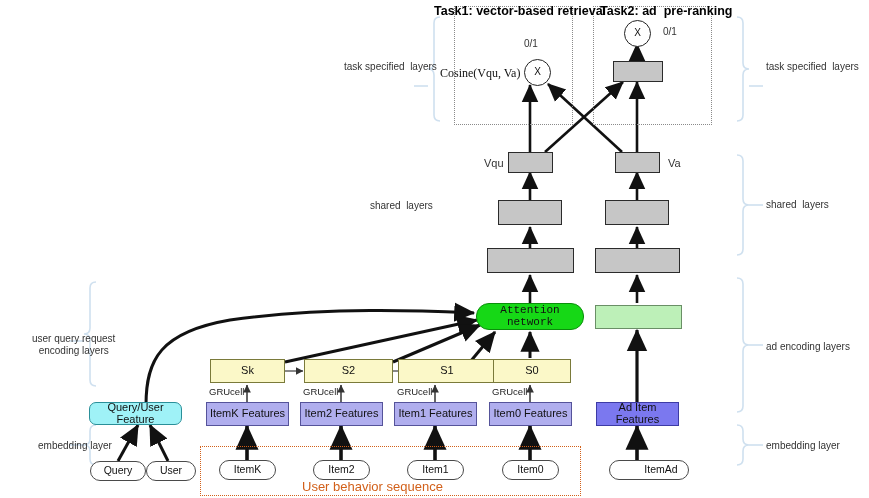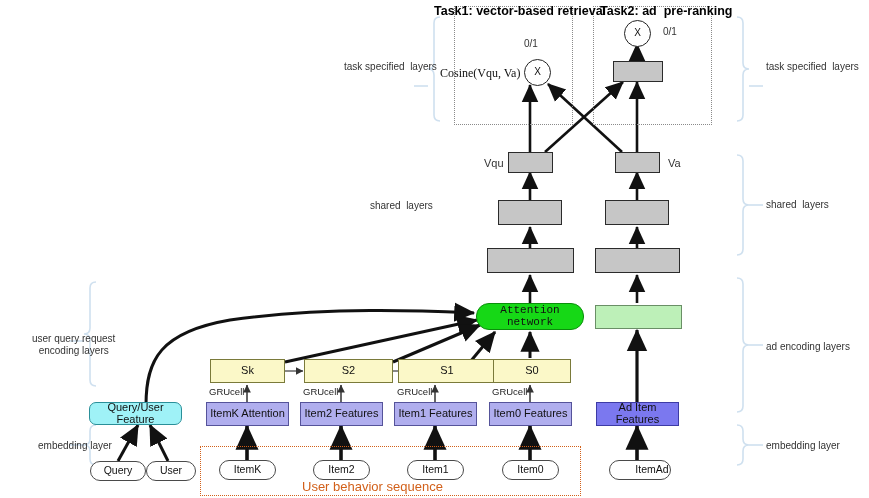--- a/index.html
+++ b/index.html
@@ -154,31 +154,31 @@
   <div class="node yellow" style="left:210px;top:359px;width:75px;height:24px;">Sk</div>
   <div class="node yellow" style="left:304px;top:359px;width:89px;height:24px;">S2</div>
   <div class="node yellow" style="left:398px;top:359px;width:98px;height:24px;">S1</div>
   <div class="node yellow" style="left:493px;top:359px;width:78px;height:24px;">S0</div>
 
   <div class="lbl lbl-gru" style="left:209px;top:386px;">GRUcell</div>
   <div class="lbl lbl-gru" style="left:303px;top:386px;">GRUcell</div>
   <div class="lbl lbl-gru" style="left:397px;top:386px;">GRUcell</div>
   <div class="lbl lbl-gru" style="left:492px;top:386px;">GRUcell</div>
 
-  <div class="node purple" style="left:206px;top:402px;width:83px;height:24px;">ItemK Attention</div>
+  <div class="node purple" style="left:206px;top:402px;width:83px;height:24px;">ItemK Features</div>
   <div class="node purple" style="left:300px;top:402px;width:83px;height:24px;">Item2 Features</div>
   <div class="node purple" style="left:394px;top:402px;width:83px;height:24px;">Item1 Features</div>
   <div class="node purple" style="left:489px;top:402px;width:83px;height:24px;">Item0 Features</div>
   <div class="node purple-dark" style="left:596px;top:402px;width:83px;height:24px;text-align:center;">Ad Item Features</div>
 
   <div class="node pill" style="left:219px;top:460px;width:57px;height:20px;">ItemK</div>
   <div class="node pill" style="left:313px;top:460px;width:57px;height:20px;">Item2</div>
   <div class="node pill" style="left:407px;top:460px;width:57px;height:20px;">Item1</div>
   <div class="node pill" style="left:502px;top:460px;width:57px;height:20px;">Item0</div>
-  <div class="node pill" style="left:609px;top:460px;width:62px;height:20px;padding-left:24px;">ItemAd</div>
+  <div class="node pill" style="left:609px;top:460px;width:80px;height:20px;padding-left:24px;">ItemAd</div>
 
   <div class="node pill" style="left:90px;top:461px;width:56px;height:20px;">Query</div>
   <div class="node pill" style="left:146px;top:461px;width:50px;height:20px;">User</div>
 
   <div class="seqtitle" style="left:302px;top:479px;">User behavior sequence</div>
 
   <div class="lbl" style="left:766px;top:61px;">task specified  layers</div>
   <div class="lbl" style="left:766px;top:199px;">shared  layers</div>
   <div class="lbl" style="left:766px;top:341px;">ad encoding layers</div>
   <div class="lbl" style="left:766px;top:440px;">embedding layer</div>

